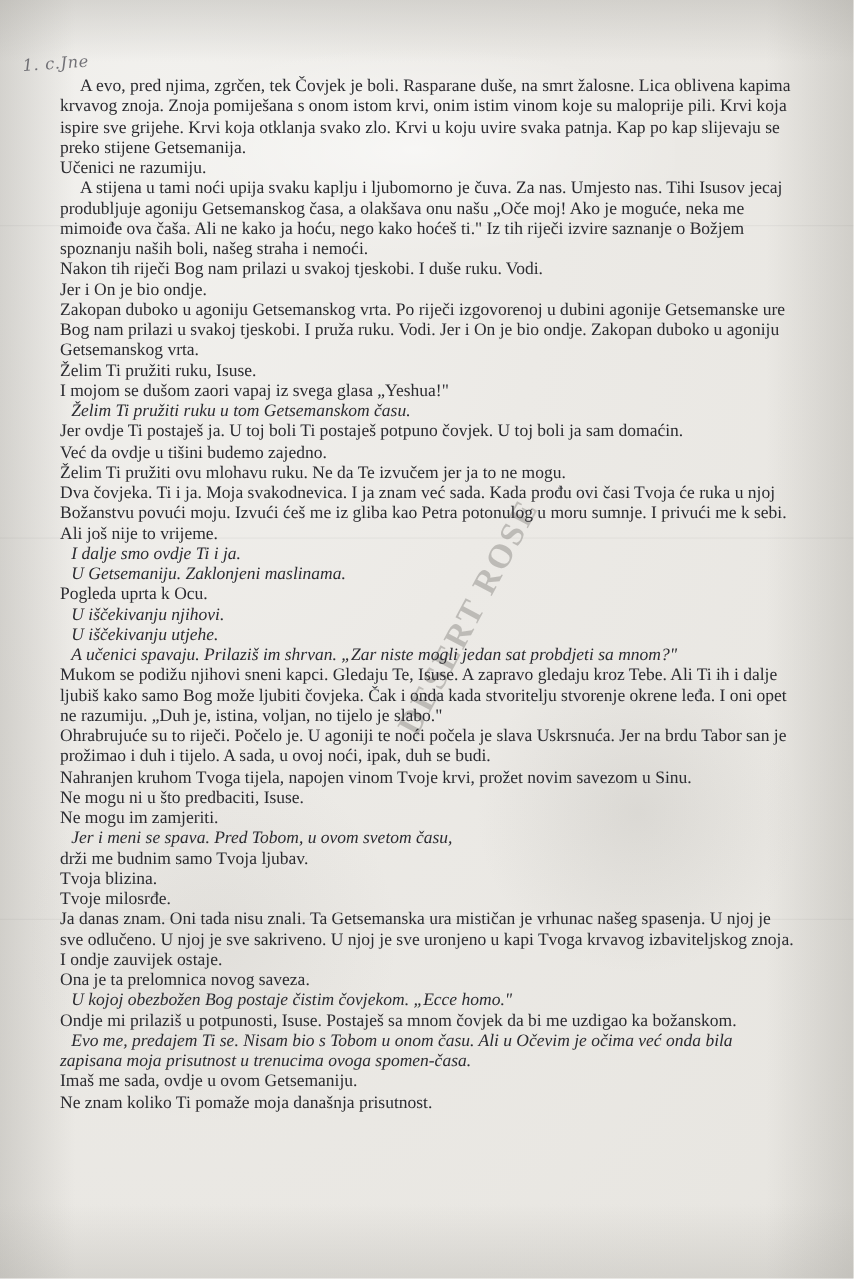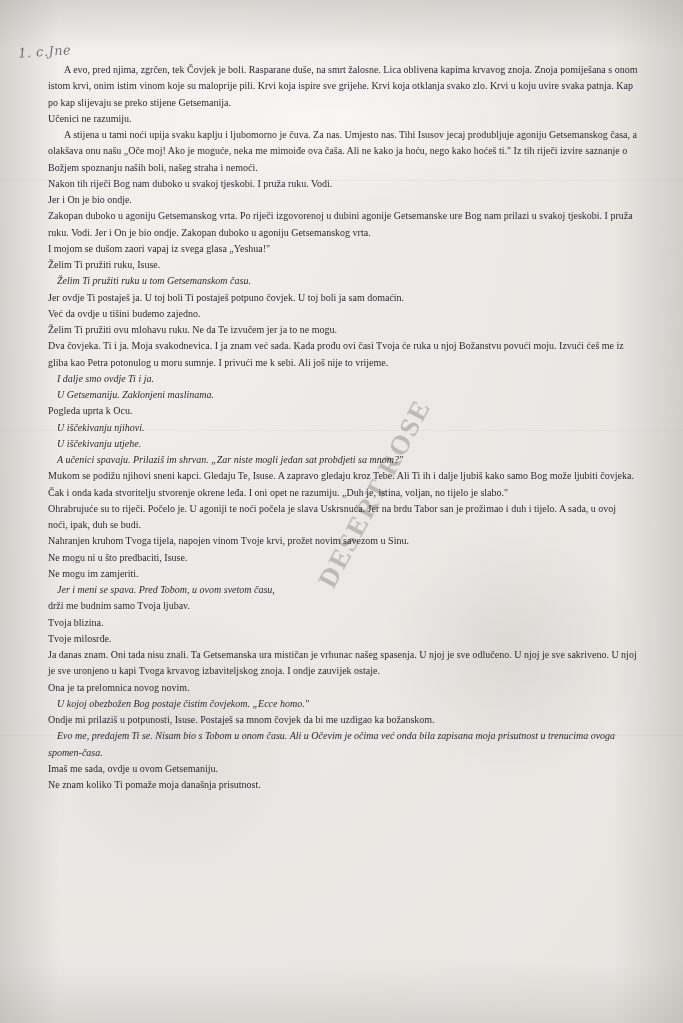--- a/index.html
+++ b/index.html
@@ -84,21 +84,21 @@
     pointer-events: none;
     white-space: nowrap;
   }
 
   
   #text-body {
     position: absolute;
     left: 48px;
     top: 62px;
     width: 590px;
-    font-size: 10px;
+    font-size: 14px;
     line-height: 16.25px;
     color: #2b2b30;
     text-align: left;
   }
   #text-body p {
     margin: 0;
     text-indent: 0;
   }
   #text-body p.indent {
     text-indent: 16px;
@@ -136,25 +136,25 @@
   <div class="streak" style="top:735px;"></div>
 
   <div id="hand-mark">1. c.Jne</div>
 
   <div id="watermark">DESERT ROSE</div>
 
   <div id="text-body">
       <p class="indent">A evo, pred njima, zgrčen, tek Čovjek je boli. Rasparane duše, na smrt žalosne. Lica oblivena kapima krvavog znoja. Znoja pomiješana s onom istom krvi, onim istim vinom koje su maloprije pili. Krvi koja ispire sve grijehe. Krvi koja otklanja svako zlo. Krvi u koju uvire svaka patnja. Kap po kap slijevaju se preko stijene Getsemanija.</p>
       <p>Učenici ne razumiju.</p>
       <p class="indent">A stijena u tami noći upija svaku kaplju i ljubomorno je čuva. Za nas. Umjesto nas. Tihi Isusov jecaj produbljuje agoniju Getsemanskog časa, a olakšava onu našu „Oče moj! Ako je moguće, neka me mimoiđe ova čaša. Ali ne kako ja hoću, nego kako hoćeš ti." Iz tih riječi izvire saznanje o Božjem spoznanju naših boli, našeg straha i nemoći.</p>
-      <p>Nakon tih riječi Bog nam duboko u svakoj tjeskobi. I pruža ruku. Vodi.</p>
+      <p>Nakon tih riječi Bog nam prilazi u svakoj tjeskobi. I duše ruku. Vodi.</p>
       <p>Jer i On je bio ondje.</p>
       <p>Zakopan duboko u agoniju Getsemanskog vrta. Po riječi izgovorenoj u dubini agonije Getsemanske ure Bog nam prilazi u svakoj tjeskobi. I pruža ruku. Vodi. Jer i On je bio ondje. Zakopan duboko u agoniju Getsemanskog vrta.</p>
+      <p>Želim Ti pružiti ruku, Isuse.</p>
       <p>I mojom se dušom zaori vapaj iz svega glasa „Yeshua!"</p>
-      <p>Želim Ti pružiti ruku, Isuse.</p>
       <p class="indent-sm">Želim Ti pružiti ruku u tom Getsemanskom času.</p>
       <p>Jer ovdje Ti postaješ ja. U toj boli Ti postaješ potpuno čovjek. U toj boli ja sam domaćin.</p>
       <p>Već da ovdje u tišini budemo zajedno.</p>
       <p>Želim Ti pružiti ovu mlohavu ruku. Ne da Te izvučem jer ja to ne mogu.</p>
       <p>Dva čovjeka. Ti i ja. Moja svakodnevica. I ja znam već sada. Kada prođu ovi časi Tvoja će ruka u njoj Božanstvu povući moju. Izvući ćeš me iz gliba kao Petra potonulog u moru sumnje. I privući me k sebi. Ali još nije to vrijeme.</p>
       <p class="indent-sm">I dalje smo ovdje Ti i ja.</p>
       <p class="indent-sm">U Getsemaniju. Zaklonjeni maslinama.</p>
       <p>Pogleda uprta k Ocu.</p>
       <p class="indent-sm">U iščekivanju njihovi.</p>
       <p class="indent-sm">U iščekivanju utjehe.</p>
@@ -162,21 +162,21 @@
       <p>Mukom se podižu njihovi sneni kapci. Gledaju Te, Isuse. A zapravo gledaju kroz Tebe. Ali Ti ih i dalje ljubiš kako samo Bog može ljubiti čovjeka. Čak i onda kada stvoritelju stvorenje okrene leđa. I oni opet ne razumiju. „Duh je, istina, voljan, no tijelo je slabo."</p>
       <p>Ohrabrujuće su to riječi. Počelo je. U agoniji te noći počela je slava Uskrsnuća. Jer na brdu Tabor san je prožimao i duh i tijelo. A sada, u ovoj noći, ipak, duh se budi.</p>
       <p>Nahranjen kruhom Tvoga tijela, napojen vinom Tvoje krvi, prožet novim savezom u Sinu.</p>
       <p>Ne mogu ni u što predbaciti, Isuse.</p>
       <p>Ne mogu im zamjeriti.</p>
       <p class="indent-sm">Jer i meni se spava. Pred Tobom, u ovom svetom času,</p>
       <p>drži me budnim samo Tvoja ljubav.</p>
       <p>Tvoja blizina.</p>
       <p>Tvoje milosrđe.</p>
       <p>Ja danas znam. Oni tada nisu znali. Ta Getsemanska ura mističan je vrhunac našeg spasenja. U njoj je sve odlučeno. U njoj je sve sakriveno. U njoj je sve uronjeno u kapi Tvoga krvavog izbaviteljskog znoja. I ondje zauvijek ostaje.</p>
-      <p>Ona je ta prelomnica novog novim.</p>
+      <p>Ona je ta prelomnica novog saveza.</p>
       <p class="indent-sm">U kojoj obezbožen Bog postaje čistim čovjekom. „Ecce homo."</p>
       <p>Ondje mi prilaziš u potpunosti, Isuse. Postaješ sa mnom čovjek da bi me uzdigao ka božanskom.</p>
       <p class="indent-sm">Evo me, predajem Ti se. Nisam bio s Tobom u onom času. Ali u Očevim je očima već onda bila zapisana moja prisutnost u trenucima ovoga spomen-časa.</p>
       <p>Imaš me sada, ovdje u ovom Getsemaniju.</p>
       <p>Ne znam koliko Ti pomaže moja današnja prisutnost.</p>
     </div>
 
 </div>
 
 </body></html>

